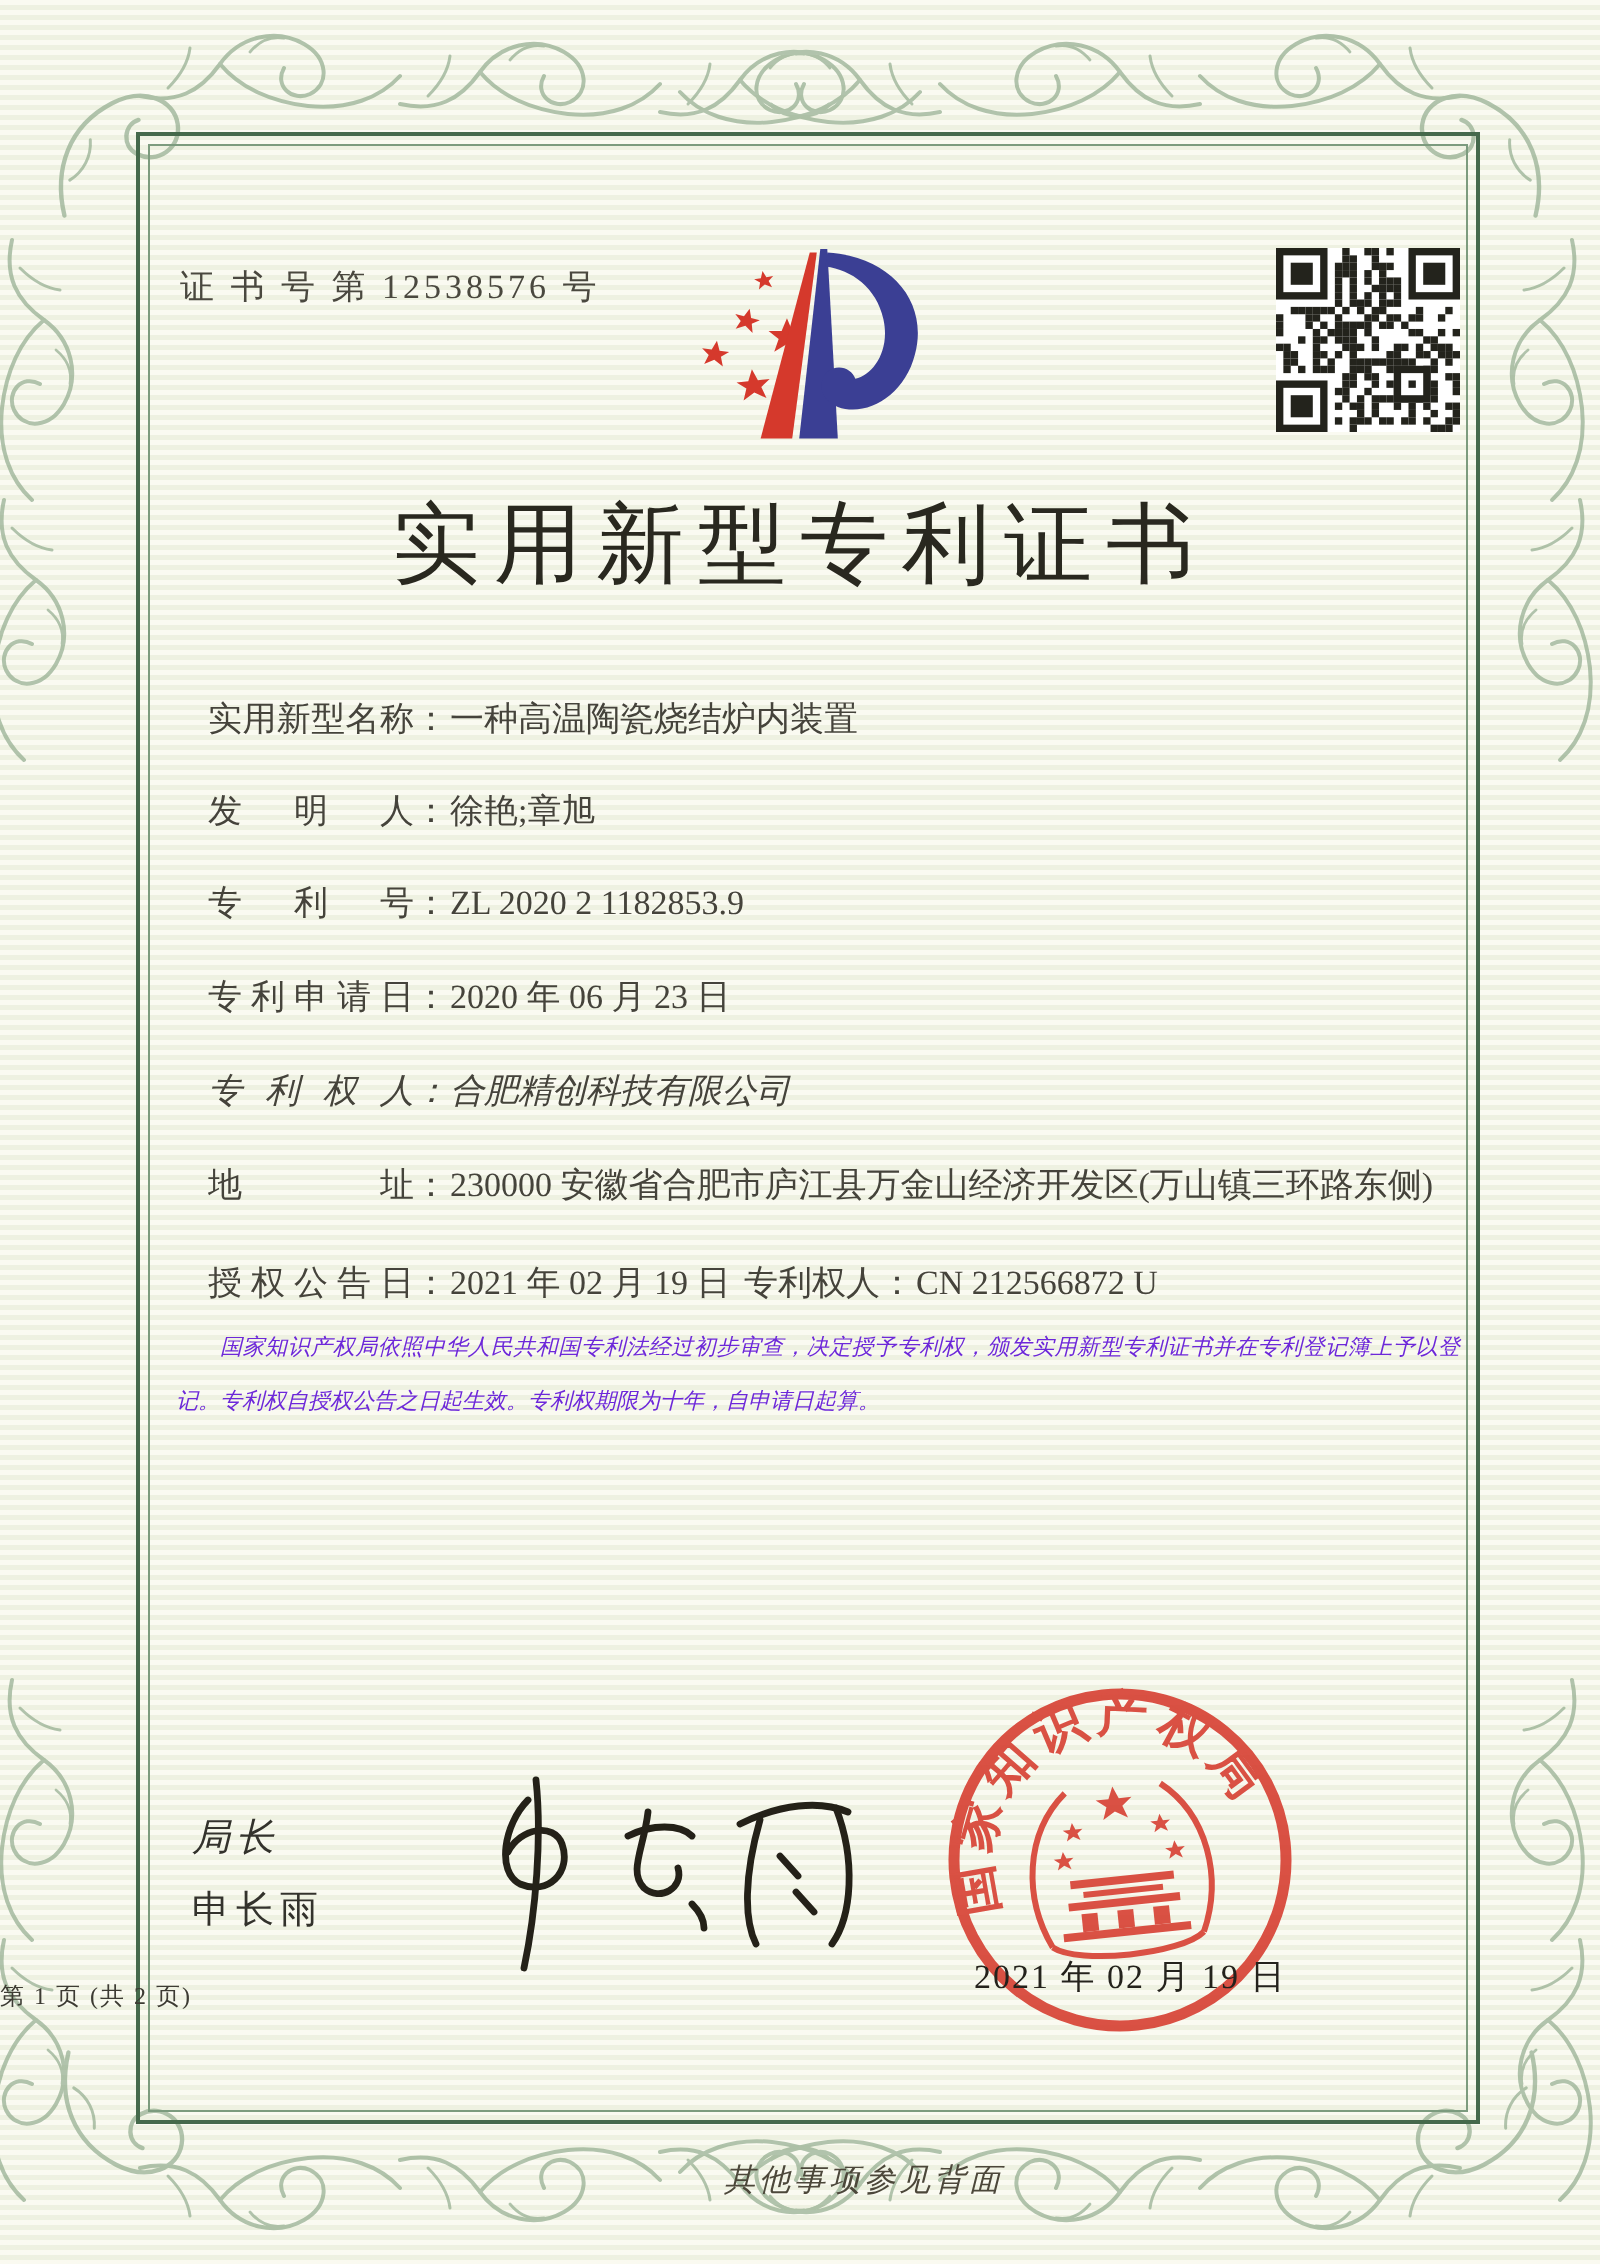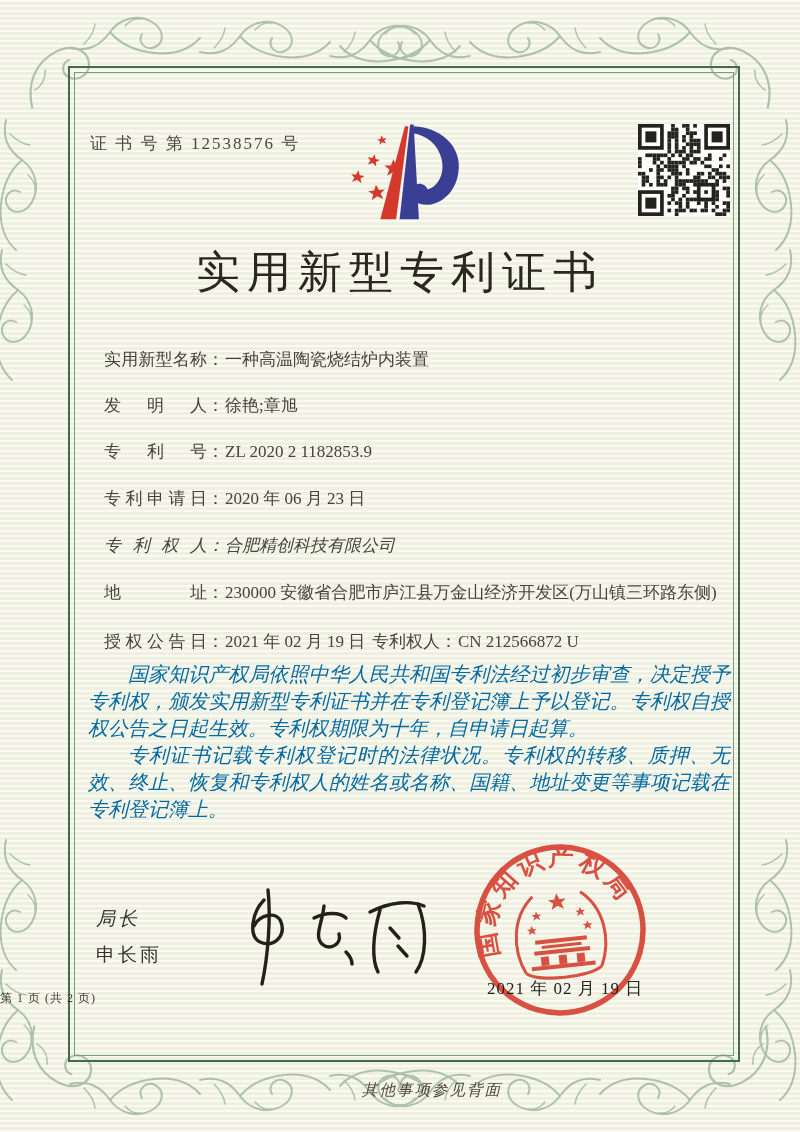--- a/index.html
+++ b/index.html
@@ -17,21 +17,21 @@
   .title{left:0;top:243px;width:800px;text-align:center;font-size:44px;font-weight:400;
          letter-spacing:7px;color:#29281f;}
   
   .row{left:104px;width:640px;font-size:17px;line-height:26px;white-space:nowrap;color:#45433b;}
   .lbl{display:inline-block;width:103px;text-align:justify;text-align-last:justify;vertical-align:top;}
   .colon{display:inline-block;width:18px;vertical-align:top;}
   .val{display:inline-block;vertical-align:top;white-space:pre-wrap;}
   .val-wrap{width:505px;white-space:normal;}
   .grp2{position:absolute;left:268px;top:0;white-space:nowrap;}
   
-  .paras{left:88px;top:661px;width:642px;font-size:20px;line-height:27px;color:#0369a1;
+  .paras{left:88px;top:661px;width:642px;font-size:11px;line-height:27px;color:#6d28d9;
          font-style:italic;text-align:justify;}
   .paras p{margin:0;text-indent:2em;}
   
   .signer-title{left:96px;top:906px;font-family:"Liberation Sans",sans-serif;font-size:19px;letter-spacing:3px;color:#33322c;font-style:italic;}
   .signer-name{left:96px;top:942px;font-family:"Liberation Sans",sans-serif;font-size:19px;letter-spacing:3px;color:#33322c;text-align:center;}
   
   .seal-box{left:470px;top:840px;width:180px;height:180px;transform:rotate(-6deg);}
   .seal-date{left:487px;top:977px;font-size:17px;letter-spacing:1px;color:#24221c;}
   
   .page-num{left:0;top:990px;width:800px;text-align:left;font-size:12px;color:#3d3b33;letter-spacing:1px;}
@@ -373,21 +373,20 @@
 </div>
 <div class="abs row" style="top:629px;">
   <span class="lbl">授权公告日</span><span class="colon">：</span><span class="val">2021 年 02 月 19 日</span>
   <span class="grp2">
     <span>专利权人</span><span class="colon">：</span><span class="val">CN 212566872 U</span>
   </span>
 </div>
 
 <div class="abs paras">
   <p>国家知识产权局依照中华人民共和国专利法经过初步审查，决定授予专利权，颁发实用新型专利证书并在专利登记簿上予以登记。专利权自授权公告之日起生效。专利权期限为十年，自申请日起算。</p>
-  <p>专利证书记载专利权登记时的法律状况。专利权的转移、质押、无效、终止、恢复和专利权人的姓名或名称、国籍、地址变更等事项记载在专利登记簿上。</p>
 </div>
 
 <div class="abs signer-title">局长</div>
 <div class="abs signer-name">申长雨</div>
 
 <svg class="abs" style="left:218px;top:878px;" width="215" height="112" viewBox="0 0 215 112">
   <g fill="none" stroke="#242118" stroke-width="3.4" stroke-linecap="round">
     <path d="M46,22 C34,34 30,58 42,64 C56,70 68,58 63,44 C59,33 42,36 36,48"></path>
     <path d="M50,12 C53,40 50,78 44,106"></path>
     <path d="M96,40 C108,34 122,34 128,40"></path>

